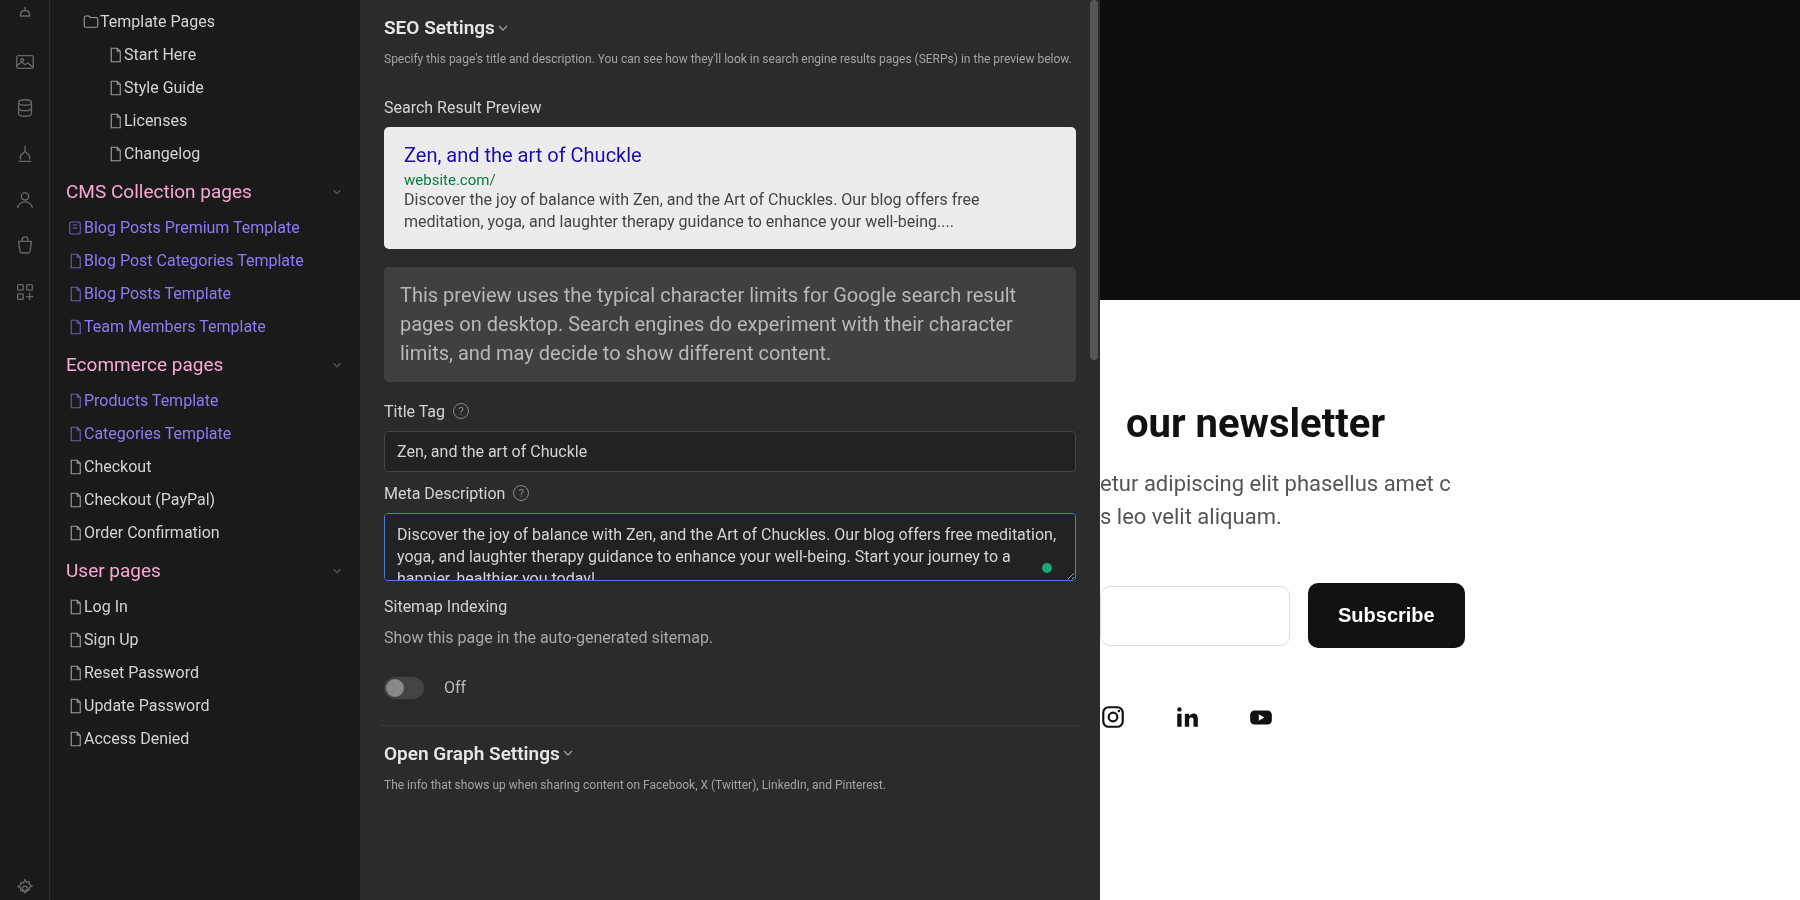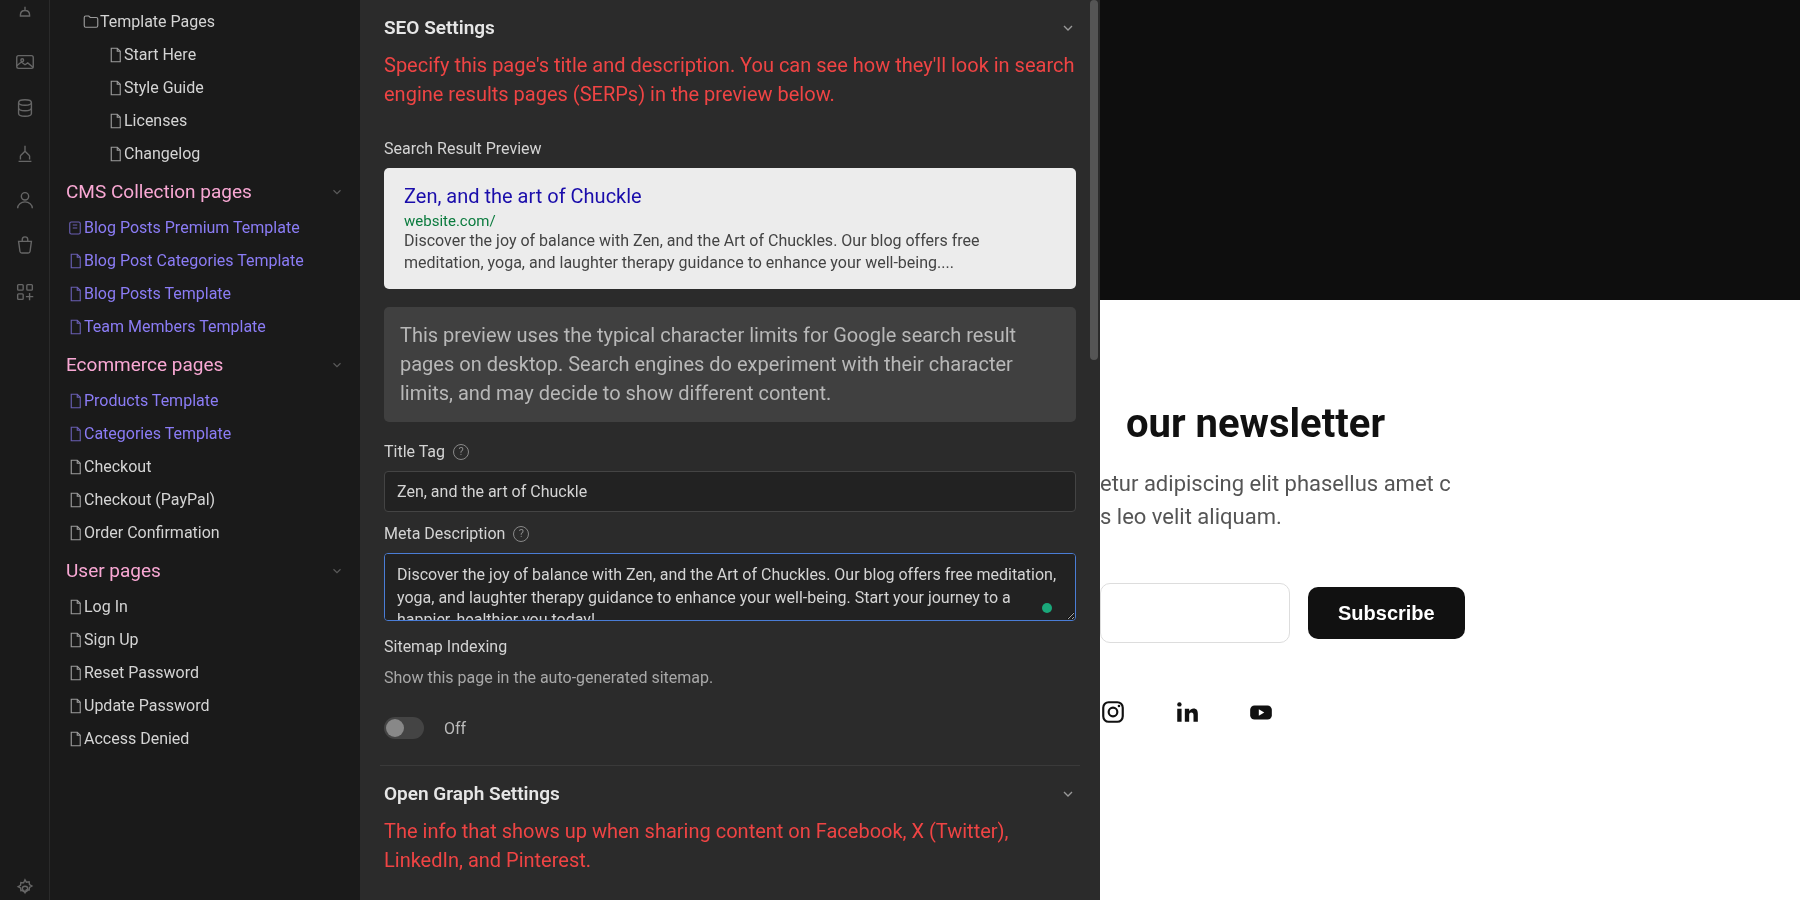--- a/index.html
+++ b/index.html
@@ -14,23 +14,23 @@
 .sidebar-section-title { font-size: 19px; font-weight: 400; color: #f9a8d4; }
 .sidebar-chevron { width: 14px; height: 14px; opacity: 0.5; }
 .sidebar-item { display: flex; align-items: center; padding: 7px 16px 7px 16px; cursor: pointer; font-size: 16px; color: #d4d4d4; }
 .sidebar-item.indent { padding-left: 32px; }
 .sidebar-item.accent { color: #8b7cf5; }
 .sidebar-item-icon { width: 18px; height: 18px; opacity: 0.7; flex-shrink: 0; }
 .sidebar-item-icon svg { width: 18px; height: 18px; stroke: currentColor; fill: none; stroke-width: 1.5; }
 .sidebar-item.accent .sidebar-item-icon { color: #8b7cf5; }
 .main-panel { flex: 1; background: #2b2b2b; overflow-y: auto; position: relative; padding: 0 20px; max-width: 862px; }
 .main-scroll { position: absolute; right: 2px; top: 0; width: 8px; height: 360px; background: #555; border-radius: 4px; }
-.panel-header { display: flex; align-items: center; justify-content: space-between; padding: 16px 4px 12px 4px; }
+.panel-header { display: flex; align-items: center; justify-content: flex-start; padding: 16px 4px 12px 4px; }
 .panel-title { font-size: 19px; font-weight: 600; color: #e6e6e6; }
-.panel-desc { font-size: 20px; color: #ef4444; padding: 0 4px 18px 4px; line-height: 1.45; }
+.panel-desc { font-size: 12px; color: #a3a3a3; padding: 0 4px 18px 4px; line-height: 1.45; }
 .field-label { font-size: 16px; color: #d4d4d4; padding: 12px 4px 10px 4px; display: flex; align-items: center; gap: 8px; }
 .help-icon { width: 16px; height: 16px; border: 1.2px solid #888; border-radius: 50%; display: inline-flex; align-items: center; justify-content: center; font-size: 11px; color: #888; }
 .search-preview { background: #ececec; border-radius: 5px; padding: 16px 20px; margin: 0 4px; }
 .search-title { color: #1a0dab; font-size: 20px; margin-bottom: 4px; }
 .search-url { color: #0b7b3e; font-size: 15px; }
 .search-desc { color: #444; font-size: 16px; line-height: 1.35; }
 .note-box { background: #404040; border-radius: 5px; padding: 14px 16px; margin: 18px 4px 8px 4px; color: #b8b8b8; font-size: 20px; line-height: 1.45; }
 .text-input { width: calc(100% - 8px); margin: 0 4px; background: #222; border: 1px solid #444; border-radius: 4px; padding: 10px 12px; color: #d4d4d4; font-size: 16px; font-family: inherit; }
 .textarea-wrap { position: relative; margin: 0 4px; }
 .textarea-input { width: 100%; background: #222; border: 1.5px solid #4a7dd6; border-radius: 4px; padding: 10px 12px; color: #d4d4d4; font-size: 16px; font-family: inherit; line-height: 1.4; resize: vertical; min-height: 68px; }
@@ -40,21 +40,21 @@
 .toggle { width: 40px; height: 22px; background: #444; border-radius: 11px; position: relative; cursor: pointer; }
 .toggle-knob { width: 18px; height: 18px; background: #888; border-radius: 50%; position: absolute; top: 2px; left: 2px; }
 .toggle-label { font-size: 16px; color: #bbb; }
 .section-divider { border-top: 1px solid #3a3a3a; margin-top: 8px; }
 .preview-pane { flex: 1; background: #0e0e0e; position: relative; overflow: hidden; }
 .preview-white { position: absolute; left: 0; right: 0; top: 300px; bottom: 0; background: #fff; padding: 100px 0 0 0; }
 .nl-title { font-size: 40px; font-weight: 700; color: #111; margin-bottom: 20px; padding-left: 26px; }
 .nl-body { font-size: 22px; color: #555; line-height: 1.5; margin-bottom: 50px; }
 .nl-row { display: flex; gap: 18px; align-items: center; }
 .nl-input { background: #fff; border: 1px solid #ddd; border-radius: 10px; height: 60px; width: 190px; }
-.nl-btn { background: #111; color: #fff; border-radius: 10px; height: 52px; padding: 0 30px; font-size: 20px; font-weight: 600; display: flex; align-items: center; border: none; }
+.nl-btn { background: #111; color: #fff; border-radius: 10px; height: 65px; padding: 0 30px; font-size: 20px; font-weight: 600; display: flex; align-items: center; border: none; }
 .social-row { display: flex; gap: 48px; margin-top: 56px; }
 .social-icon { width: 26px; height: 26px; }
 .social-icon svg { width: 26px; height: 26px; fill: #111; }
 </style>
 </head>
 <body>
 
 <div class="app">
 
   <div class="rail">

